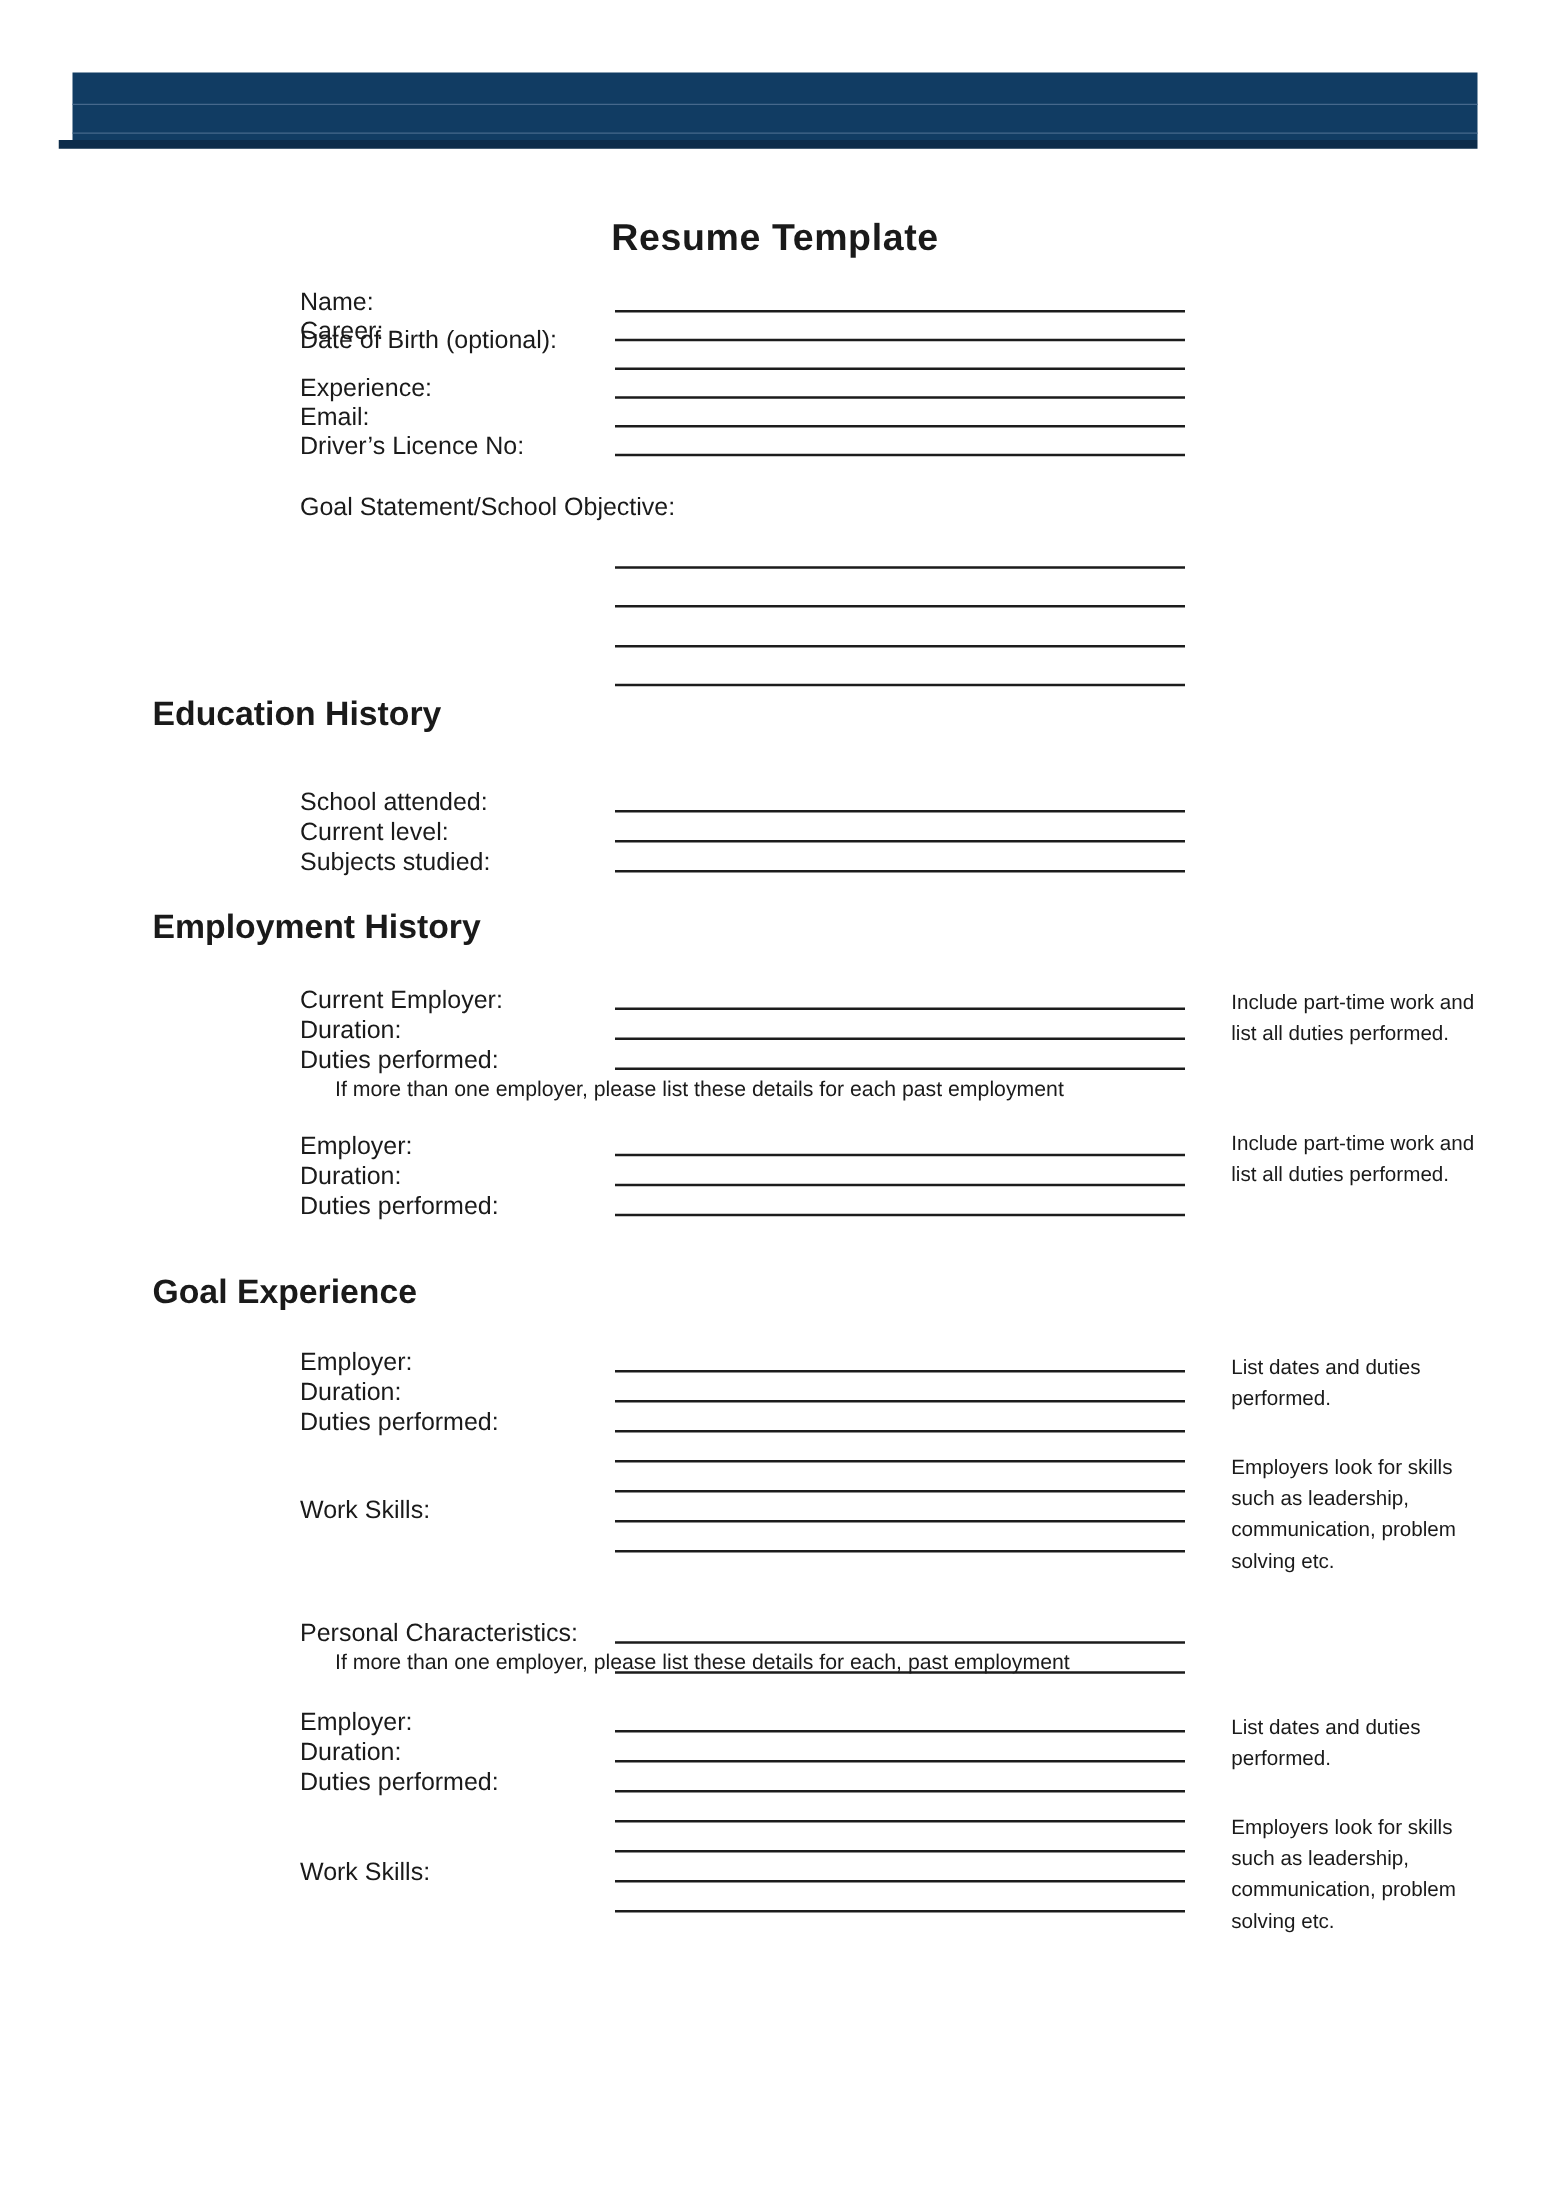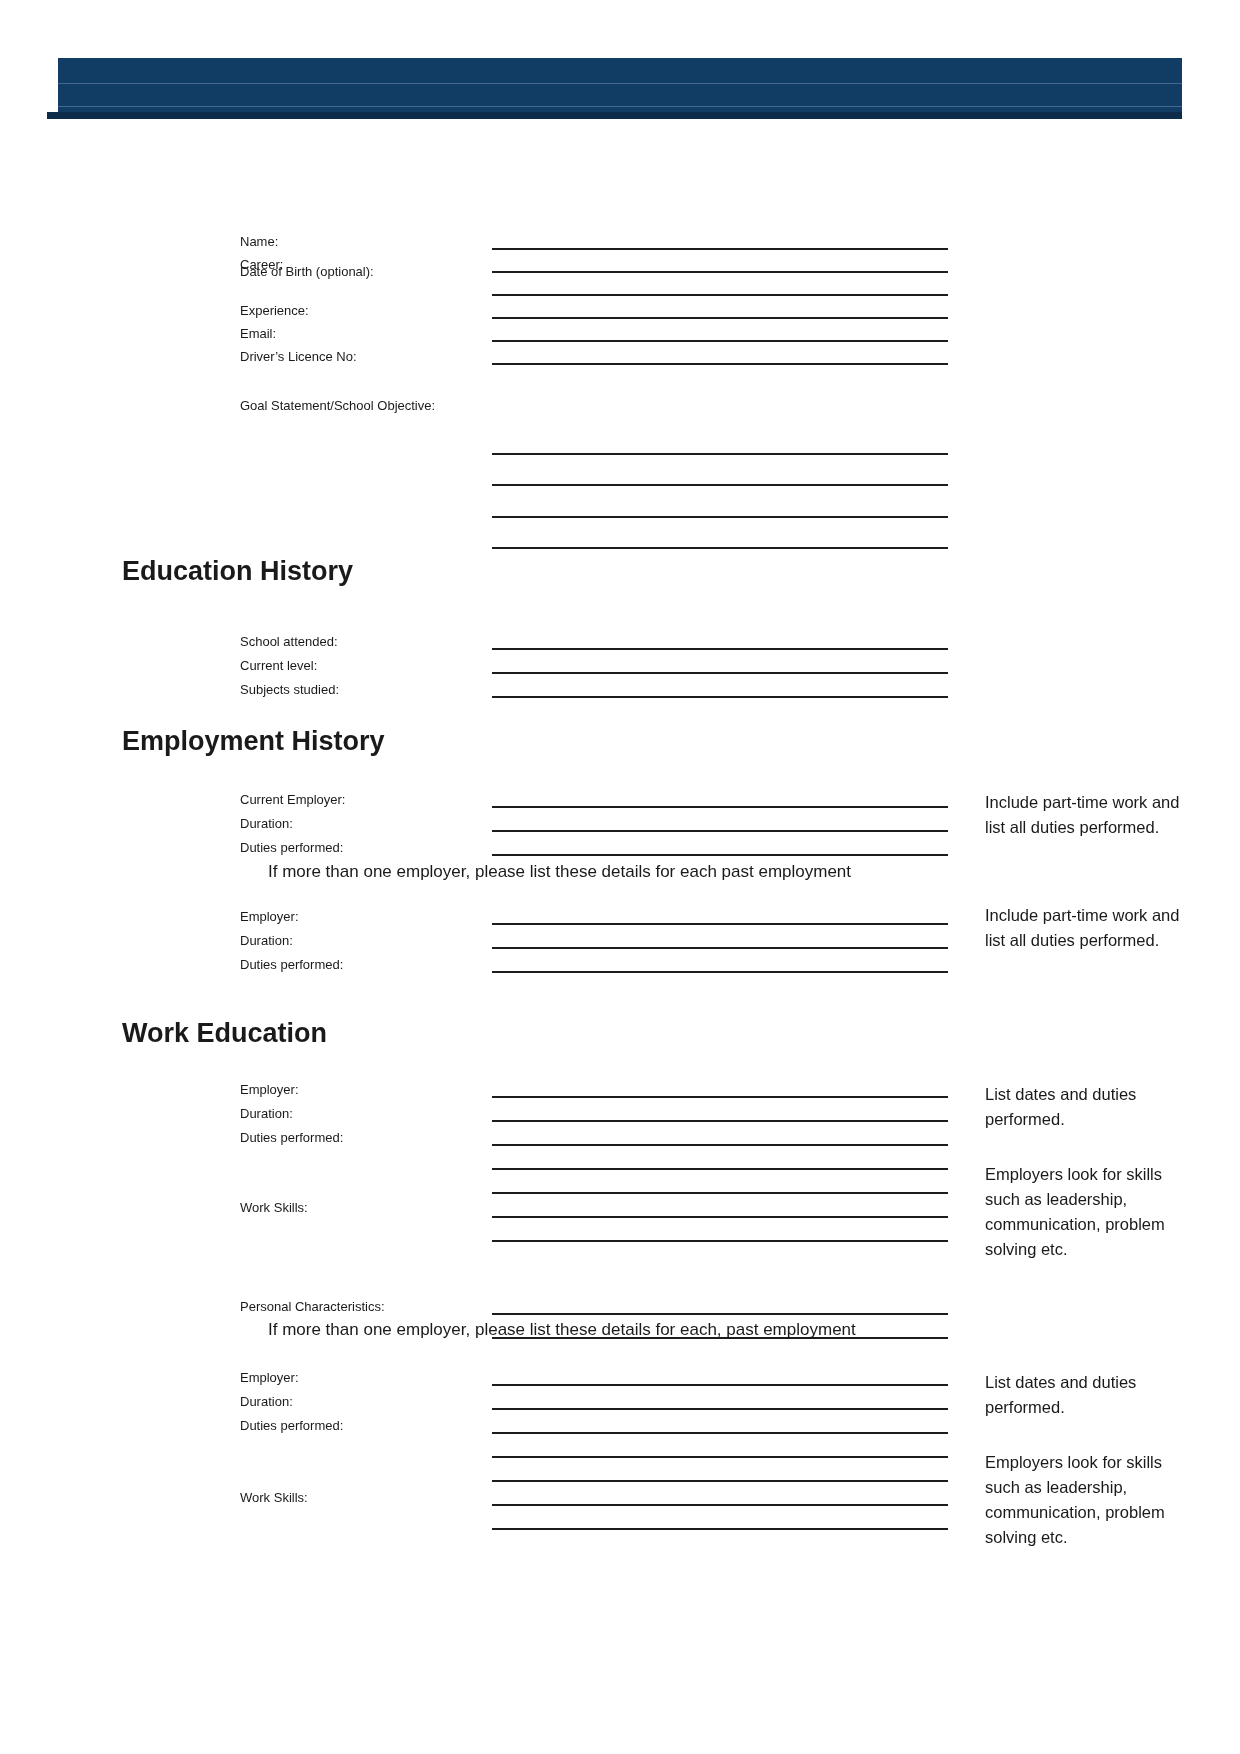--- a/index.html
+++ b/index.html
@@ -10,36 +10,37 @@
   .topbar { position:absolute; left:58px; top:58px; width:1124px; height:54px; background:#113c63; }
   .seam { position:absolute; left:0; width:100%; height:1px; background:#46688c; }
   .seam.s1 { top:25px; }
   .seam.s2 { top:48px; }
   .topbar-strip { position:absolute; left:47px; top:112px; width:1135px; height:7px; background:#0d2c4a; }
   .title {
     position:absolute; left:58px; top:174px; width:1124px; margin:0;
     text-align:center; font-size:30px; font-weight:bold; letter-spacing:0.5px;
   }
   .h2 { position:absolute; left:122px; margin:0; font-size:27px; font-weight:bold; white-space:nowrap; }
-  .lbl { position:absolute; left:240px; font-size:13px; line-height:20px; white-space:nowrap; }
+  .lbl { position:absolute; left:240px; font-size:20px; line-height:20px; white-space:nowrap; }
   .subnote { position:absolute; left:268px; font-size:17px; line-height:20px; white-space:nowrap; z-index:2; }
   .line { position:absolute; left:492px; width:456px; height:0; border-top:2px solid #1c1c1c; z-index:1; }
   .note { position:absolute; left:985px; width:205px; font-size:16.5px; line-height:25px; }
 </style>
 </head>
 <body>
 
 <div class="page">
 
   <div class="topbar">
     <div class="seam s1"></div>
     <div class="seam s2"></div>
   </div>
   <div class="topbar-strip"></div>
 
+  <h1 class="title">Resume Template</h1>
 
   <div class="lbl" style="top:232px">Name:</div>
   <div class="line" style="top:248px"></div>
   <div class="lbl" style="top:255px">Career:</div>
   <div class="line" style="top:271px"></div>
   <div class="lbl" style="top:262px">Date of Birth (optional):</div>
   <div class="line" style="top:294px"></div>
   <div class="lbl" style="top:301px">Experience:</div>
   <div class="line" style="top:317px"></div>
   <div class="lbl" style="top:324px">Email:</div>
@@ -73,21 +74,21 @@
   <div class="note" style="top:790px">Include part-time work and list all duties performed.</div>
 
   <div class="lbl" style="top:907px">Employer:</div>
   <div class="line" style="top:923px"></div>
   <div class="lbl" style="top:931px">Duration:</div>
   <div class="line" style="top:947px"></div>
   <div class="lbl" style="top:955px">Duties performed:</div>
   <div class="line" style="top:971px"></div>
   <div class="note" style="top:903px">Include part-time work and list all duties performed.</div>
 
-  <h2 class="h2" style="top:1018px">Work Education</h2>
+  <h2 class="h2" style="top:1018px">Goal Experience</h2>
 
   <div class="lbl" style="top:1080px">Employer:</div>
   <div class="line" style="top:1096px"></div>
   <div class="lbl" style="top:1104px">Duration:</div>
   <div class="line" style="top:1120px"></div>
   <div class="lbl" style="top:1128px">Duties performed:</div>
   <div class="line" style="top:1144px"></div>
   <div class="line" style="top:1168px"></div>
   <div class="line" style="top:1192px"></div>
   <div class="lbl" style="top:1198px">Work Skills:</div>

